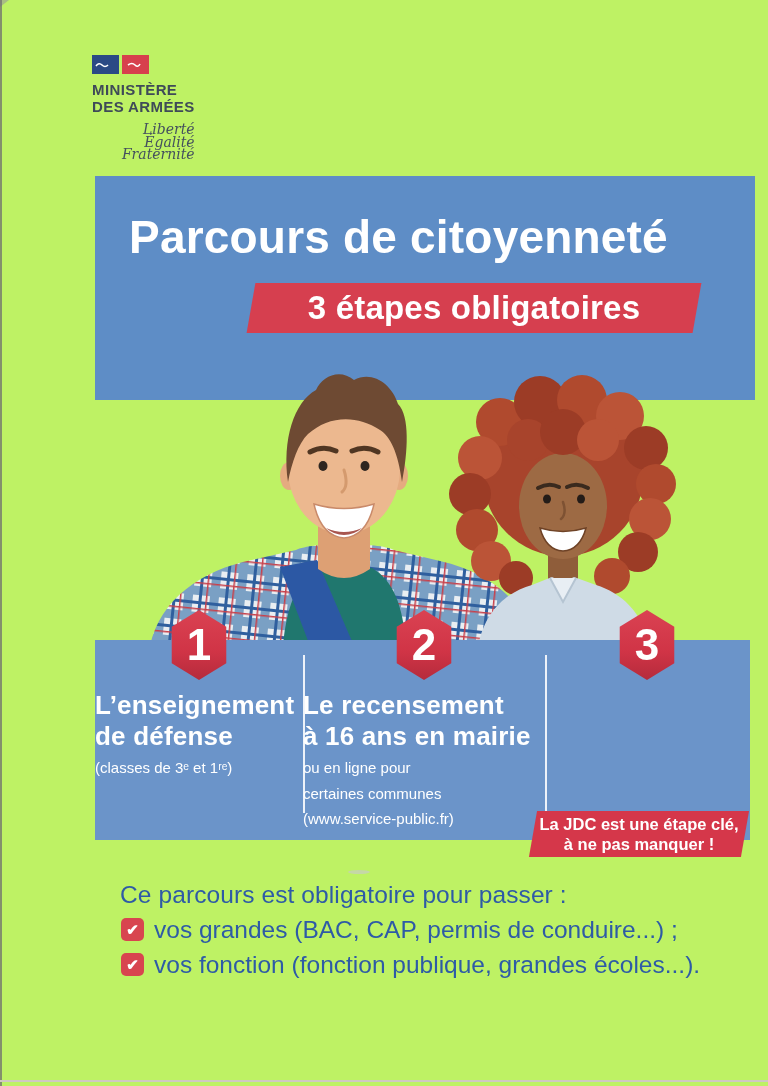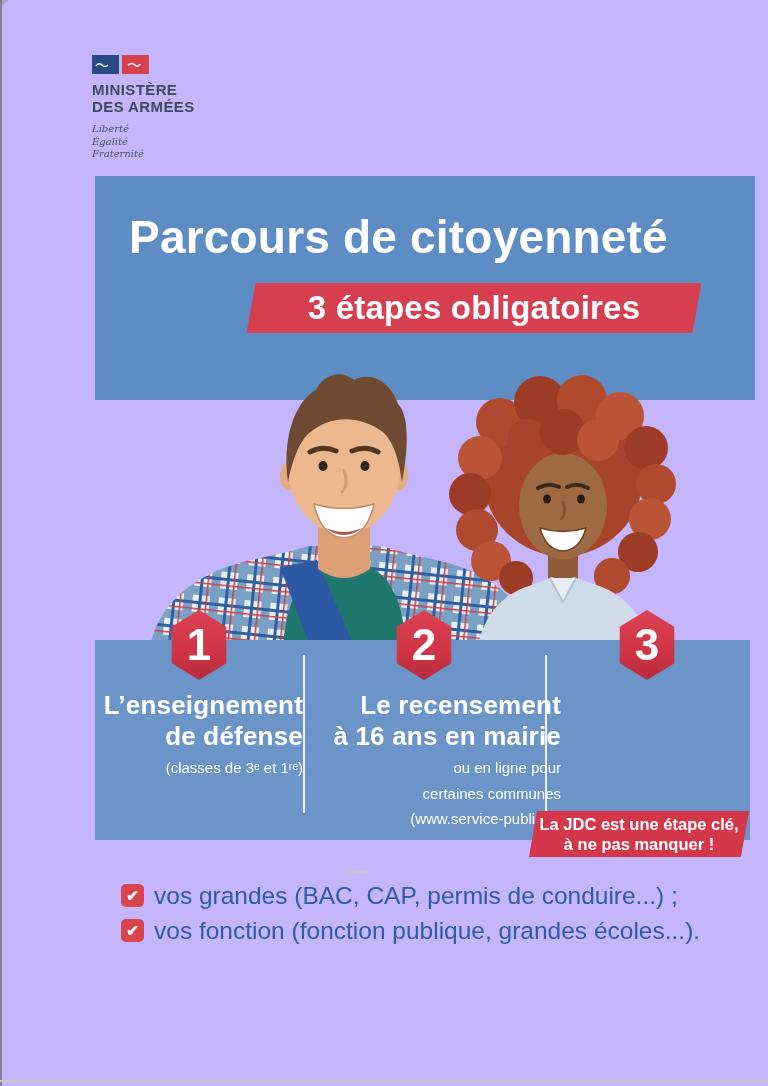--- a/index.html
+++ b/index.html
@@ -1,54 +1,54 @@
 <!DOCTYPE html>
 <html><head>
 <meta charset="utf-8">
 <style>
   html,body{margin:0;padding:0;background:#e9e9e9;}
   .page{
     position:relative;width:768px;height:1086px;margin:0 auto;
-    background:#c4b5fd;overflow:hidden;
+    background:#bef264;overflow:hidden;
     font-family:"Liberation Sans",sans-serif;
   }
   
   .scan-edge-left{position:absolute;left:0;top:0;bottom:0;width:2px;background:#6f6f6f;opacity:.75;}
   .scan-edge-bottom{position:absolute;left:0;right:0;top:1080px;height:2px;background:#cfc9c2;}
   .scan-corner{position:absolute;left:0;top:0;width:9px;height:7px;background:#9a9a9a;clip-path:polygon(0 0,100% 0,0 100%);opacity:.6;}
   .scan-smudge{position:absolute;left:348px;top:870px;width:22px;height:4px;border-radius:50%;background:#c9c9c9;opacity:.65;}
 
   
   .logo{position:absolute;left:92px;top:55px;}
   .logo-flag{display:flex;gap:3px;}
   .logo-flag .b{width:27px;height:19px;background:#2a4a85;position:relative;overflow:hidden;}
   .logo-flag .b svg{position:absolute;left:3px;top:5px;}
   .logo-flag .r{width:27px;height:19px;background:#d7404d;position:relative;overflow:hidden;}
   .logo-flag .r svg{position:absolute;left:4px;top:5px;}
   .logo-name{margin-top:7px;font-weight:bold;font-size:15px;line-height:17px;letter-spacing:.4px;color:#3f4a58;}
-  .logo-motto{margin-top:8px;font-family:"DejaVu Serif",serif;font-style:italic;font-size:10px;line-height:12.5px;color:#44505e;}
+  .logo-motto{margin-top:8px;font-family:"DejaVu Serif",serif;font-style:italic;font-size:14px;line-height:12.5px;color:#44505e;text-align:right;}
 
   
   .banner{position:absolute;left:95px;top:176px;width:660px;height:224px;background:#5e8dc6;}
   .banner-title{position:absolute;left:34px;top:34px;color:#fff;font-weight:bold;font-size:46px;letter-spacing:.2px;}
   .ribbon{position:absolute;left:156px;top:107px;width:446px;height:50px;background:#d63f4f;transform:skewX(-10deg);}
   .ribbon-text{transform:skewX(10deg);width:100%;height:100%;display:flex;align-items:center;justify-content:center;
     color:#fff;font-weight:bold;font-size:33px;letter-spacing:.2px;}
 
   
   .photo{position:absolute;left:0;top:356px;width:768px;height:290px;}
 
   
   .panel{position:absolute;left:95px;top:640px;width:655px;height:200px;background:#6b94c9;}
   .divider{position:absolute;top:15px;height:158px;width:2px;background:rgba(255,255,255,.88);}
   .divider.d1{left:208px;}
   .divider.d2{left:450px;}
-  .col{position:absolute;top:0;height:200px;box-sizing:border-box;padding-top:50px;text-align:right;color:#fff;}
+  .col{position:absolute;top:0;height:200px;box-sizing:border-box;padding-top:50px;text-align:left;color:#fff;}
   .col.c1{left:0;width:208px;}
-  .col.c2{left:208px;width:238px;margin-left:20px;}
+  .col.c2{left:208px;width:238px;}
   .col.c3{left:450px;width:205px;}
   .step-title{font-weight:bold;font-size:26px;line-height:31px;letter-spacing:.2px;}
   .step-detail{margin-top:3px;font-size:15px;line-height:25.5px;}
   .badge{position:absolute;top:-30px;width:62px;height:70px;
     background:linear-gradient(180deg,#da4252 0%,#d03446 60%,#b52b3c 100%);
     clip-path:polygon(50% 0%,94% 24%,94% 76%,50% 100%,6% 76%,6% 24%);
     display:flex;align-items:center;justify-content:center;}
   .badge span{color:#fff;font-weight:bold;font-size:44px;line-height:62px;}
   .badge.b1{left:73px;}
   .badge.b2{left:298px;}
@@ -191,20 +191,21 @@
       <div class="step-title">Le recensement<br>à 16 ans en mairie</div>
       <div class="step-detail">ou en ligne pour<br>certaines communes<br>(www.service-public.fr)</div>
     </div>
   </div>
 
   <div class="jdc-note">
     <div class="jdc-note-text">La JDC est une étape clé,<br>à ne pas manquer !</div>
   </div>
 
   <div class="footer">
+    <div class="footer-intro">Ce parcours est obligatoire pour passer :</div>
     <div class="footer-item">
       <span class="checkbox">
           <span>✔</span>
         </span>
       <span>vos grandes (BAC, CAP, permis de conduire...) ;</span>
     </div>
     <div class="footer-item">
       <span class="checkbox">
           <span>✔</span>
         </span>

